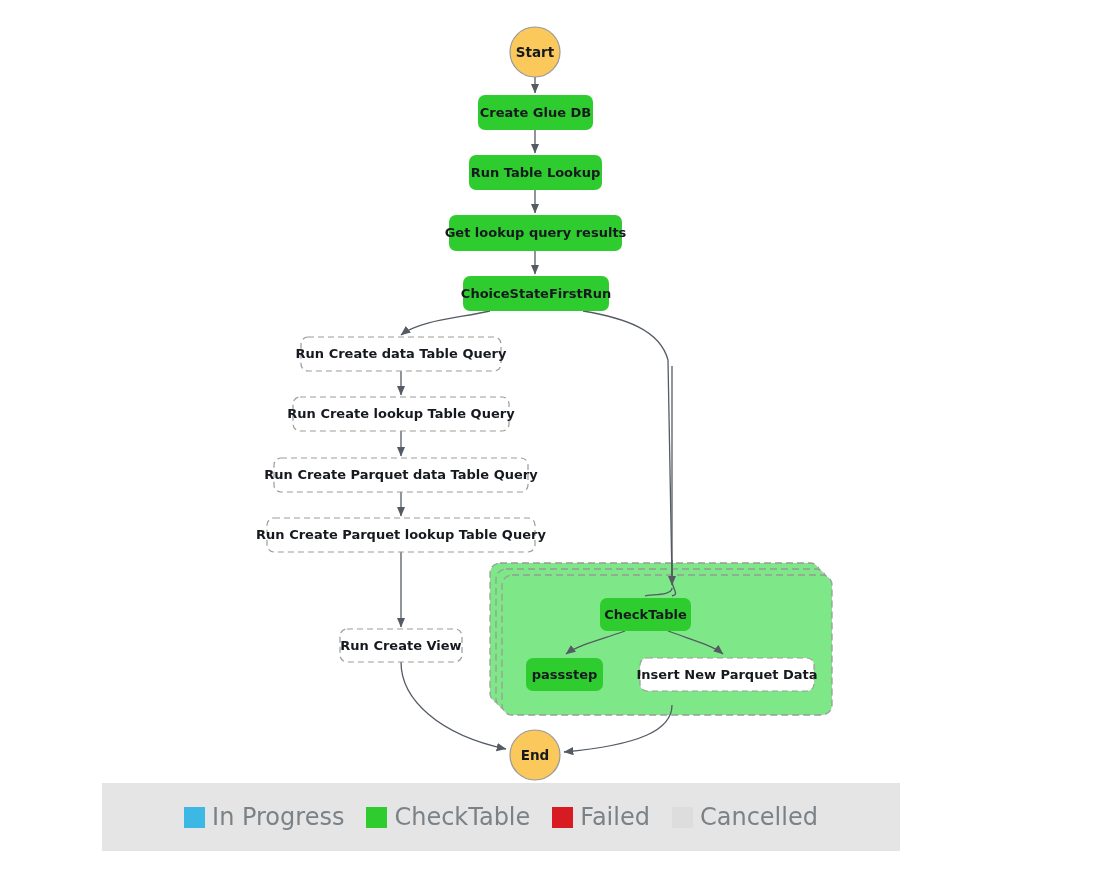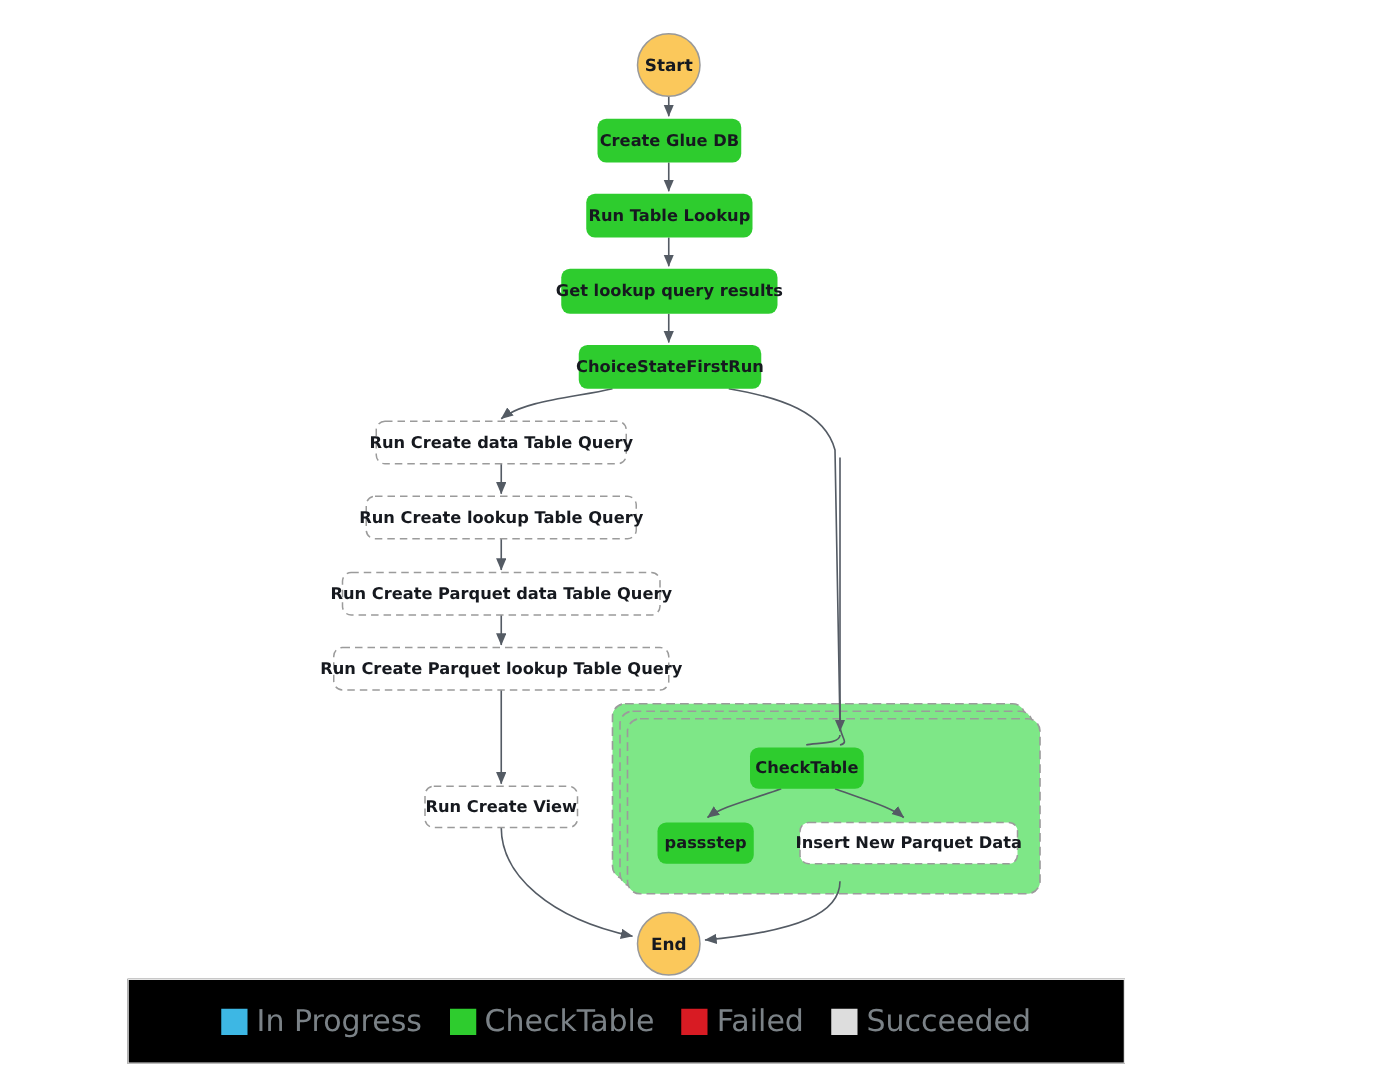--- a/index.html
+++ b/index.html
@@ -40,21 +40,21 @@
   .terminal-label {
     font-size: 13.5px;
   }
   .legend-box {
     position: absolute;
     left: 102px;
     top: 783px;
     width: 798px;
     height: 68px;
     border: 1px solid #e4e4e4;
-    background: #000000;
+    background: #e5e5e5;
     box-sizing: border-box;
   }
   .legend-inner {
     position: absolute;
     left: 0; top: 0;
     width: 100%;
     height: 100%;
     display: flex;
     align-items: center;
     justify-content: center;
@@ -201,18 +201,18 @@
       <div class="legend-item">
         <span class="legend-swatch" style="background:#2ECC2E"></span>
         <span class="legend-text">CheckTable</span>
       </div>
       <div class="legend-item">
         <span class="legend-swatch" style="background:#D81B23"></span>
         <span class="legend-text">Failed</span>
       </div>
       <div class="legend-item">
         <span class="legend-swatch" style="background:#DDDDDD"></span>
-        <span class="legend-text">Succeeded</span>
+        <span class="legend-text">Cancelled</span>
       </div>
     </div>
   </div>
 
 </div>
 
 </body></html>

